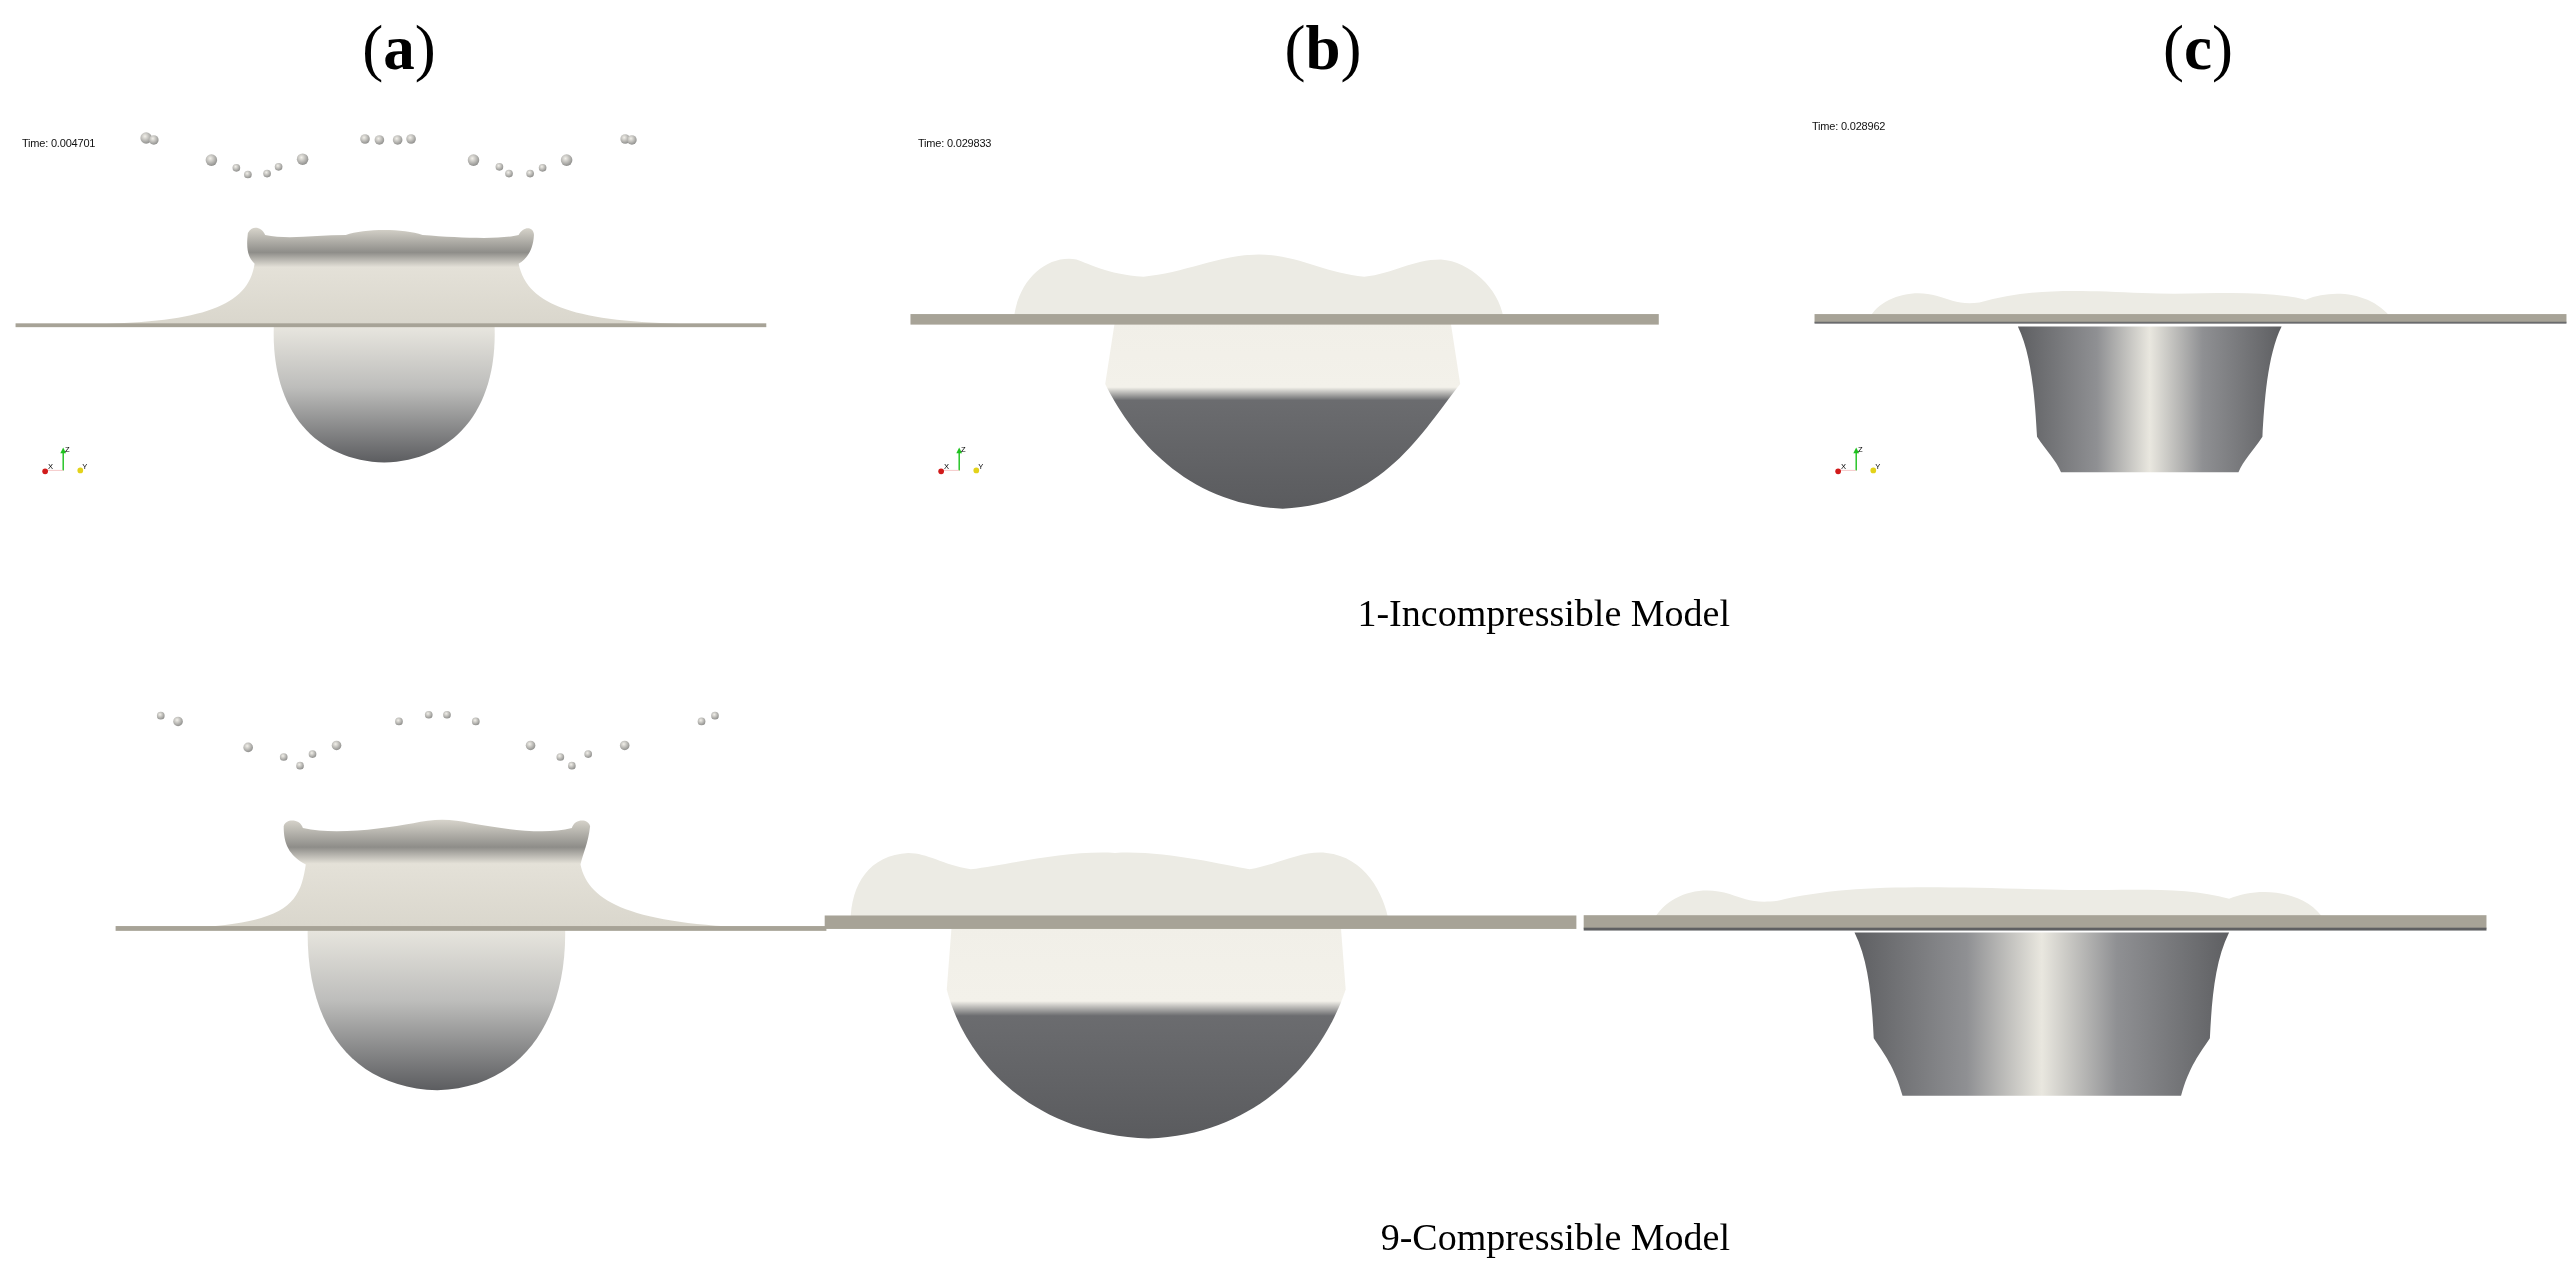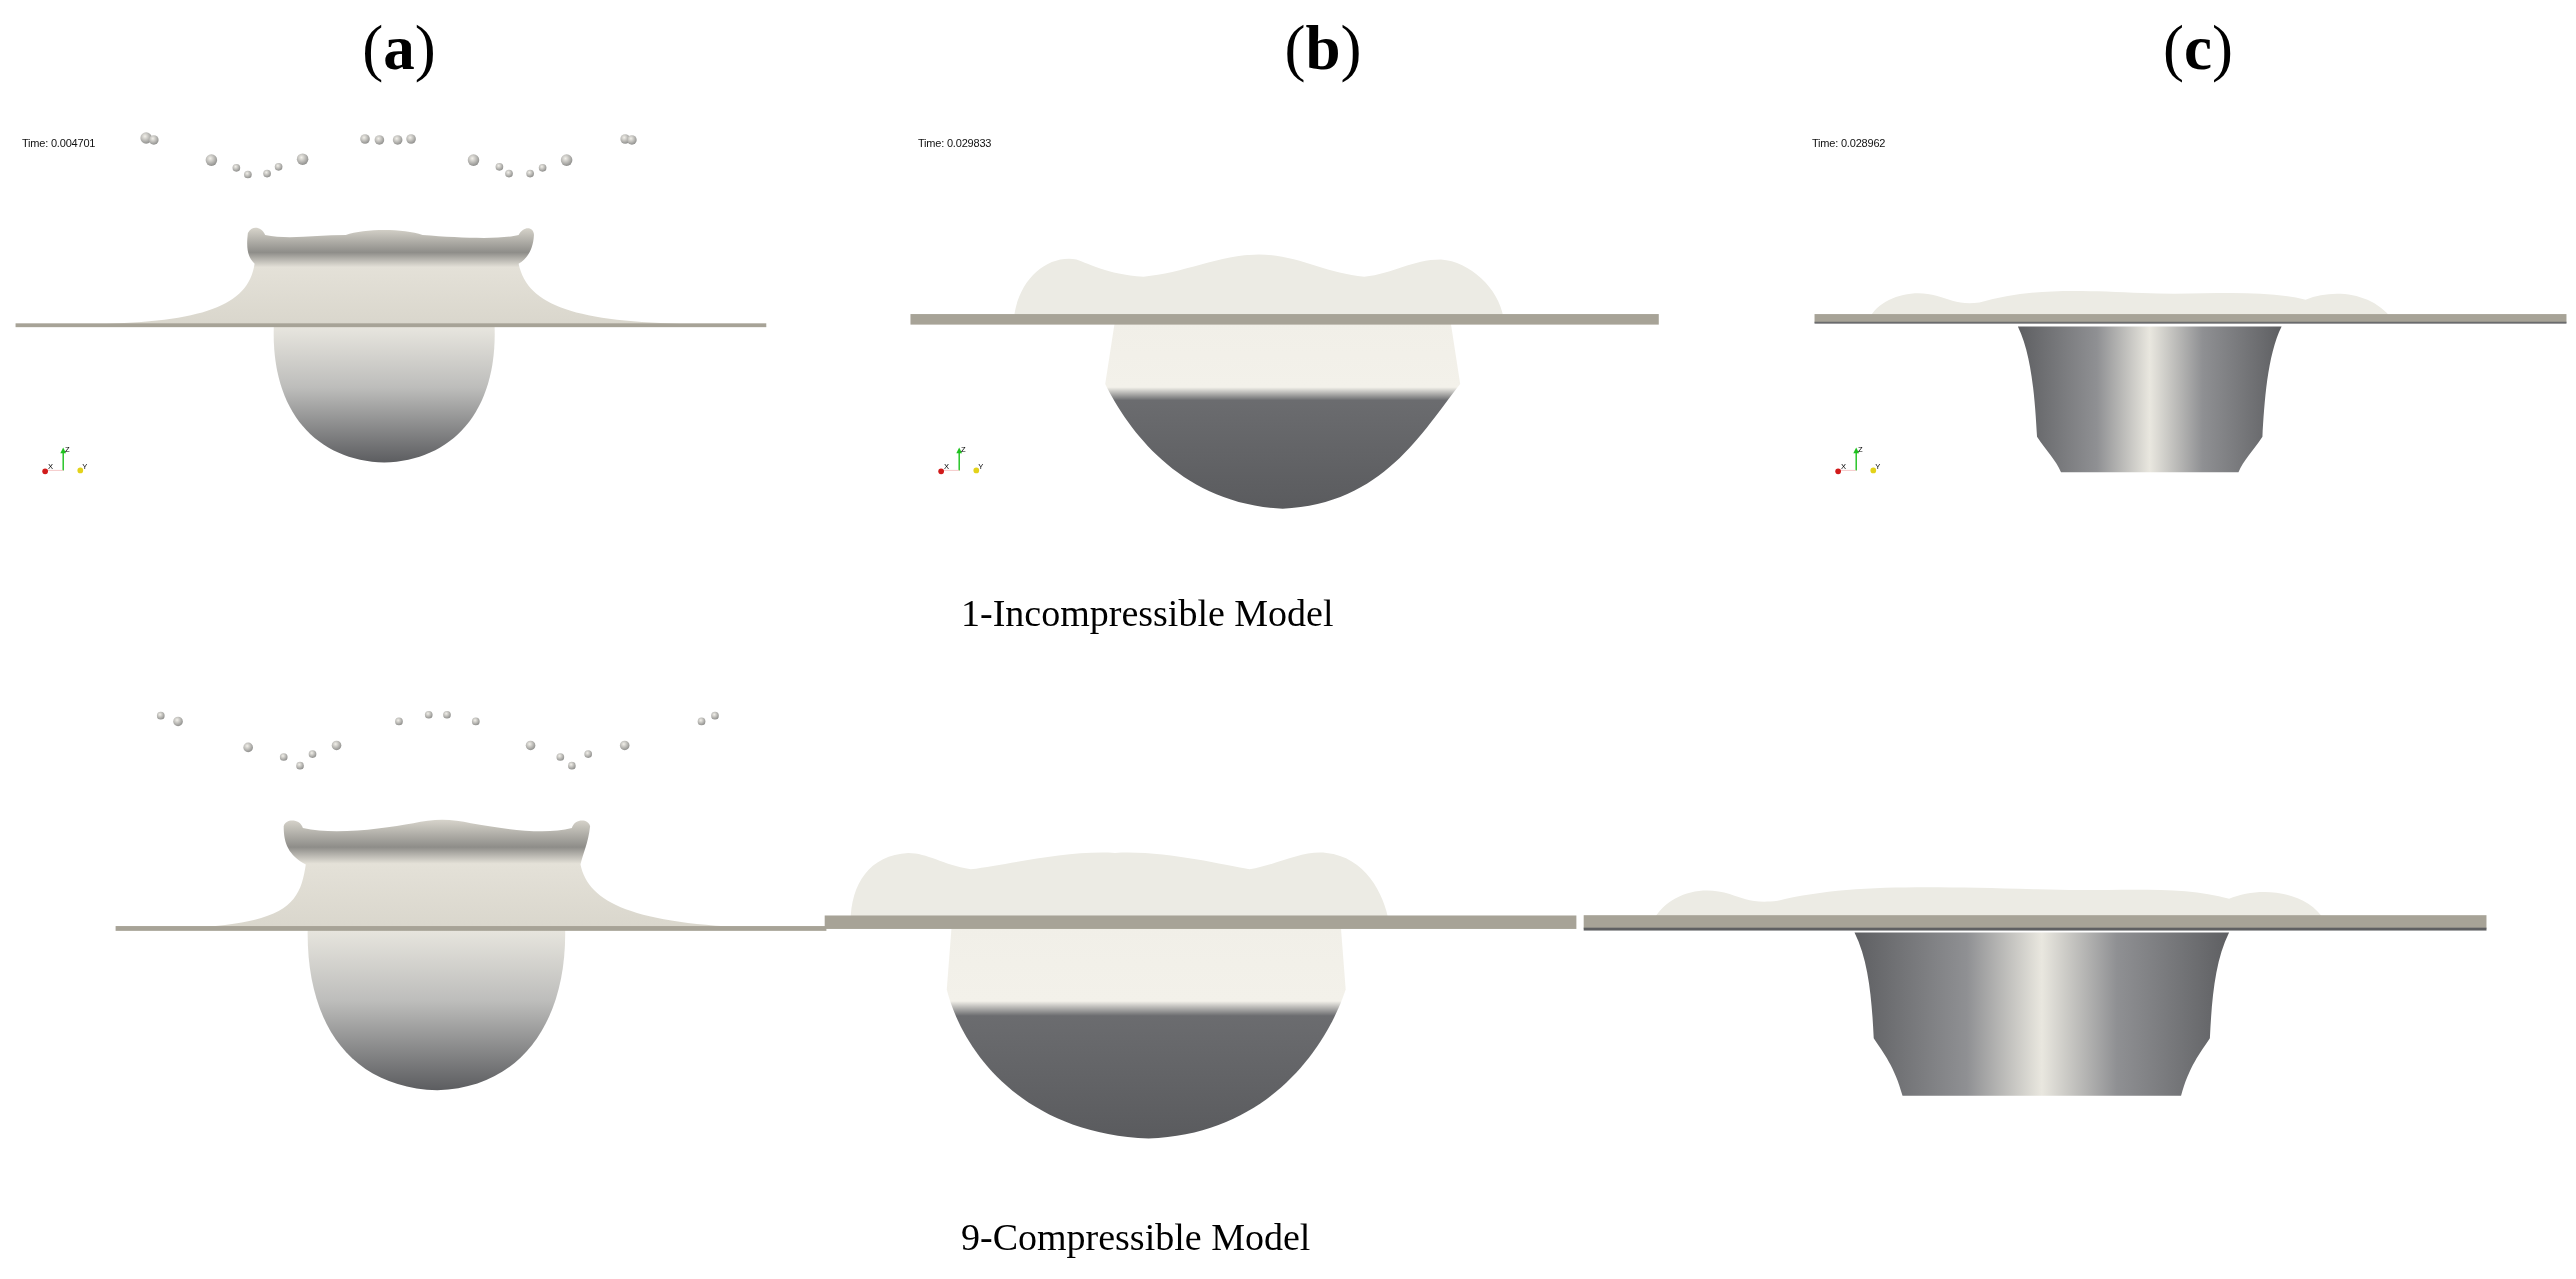--- a/index.html
+++ b/index.html
@@ -1,42 +1,42 @@
 <!DOCTYPE html>
 <html><head>
 <meta charset="utf-8">
 <style>
   html, body { margin: 0; padding: 0; background: #ffffff; }
   body { width: 2576px; height: 1280px; position: relative; overflow: hidden;
          font-family: "Liberation Serif", "DejaVu Serif", serif; color: #000; }
   .panel-label { position: absolute; top: 17.3px; font-size: 63px; font-weight: bold;
                  width: 192px; text-align: center; line-height: 1; }
   .panel-label .paren { font-weight: normal; }
-  .caption { position: absolute; font-size: 38px; width: 769px; text-align: left; left: 961px; }
+  .caption { position: absolute; font-size: 38px; width: 769px; text-align: right; left: 961px; }
   .time-label { position: absolute; font-family: "Liberation Sans", "DejaVu Sans", sans-serif;
                 font-size: 11px; color: #111; letter-spacing: -0.2px; }
   .view { position: absolute; }
   .triad { position: absolute; width: 58px; height: 38px; }
 </style>
 </head>
 <body>
 
 <div class="panel-label" style="left:303px;">
   <span class="paren">(</span><span>a</span><span class="paren">)</span>
 </div>
 <div class="panel-label" style="left:1227px;">
   <span class="paren">(</span><span>b</span><span class="paren">)</span>
 </div>
 <div class="panel-label" style="left:2102px;">
   <span class="paren">(</span><span>c</span><span class="paren">)</span>
 </div>
 
 <div class="time-label" style="left:22px; top:137px;">Time: 0.004701</div>
 <div class="time-label" style="left:918px; top:137px;">Time: 0.029833</div>
-<div class="time-label" style="left:1812px; top:137px;">Time: 0.028962</div>
+<div class="time-label" style="left:1812px; top:120px;">Time: 0.028962</div>
 
 <svg width="0" height="0" style="position:absolute">
   <defs>
     <linearGradient id="bulbGrad" x1="0" y1="0" x2="0" y2="1">
       <stop offset="0" stop-color="#e8e6df"></stop>
       <stop offset="0.45" stop-color="#bdbdbb"></stop>
       <stop offset="1" stop-color="#5c5d60"></stop>
     </linearGradient>
     <linearGradient id="bulbGrad2" x1="0" y1="0" x2="0" y2="1">
       <stop offset="0" stop-color="#f1efe8"></stop>

